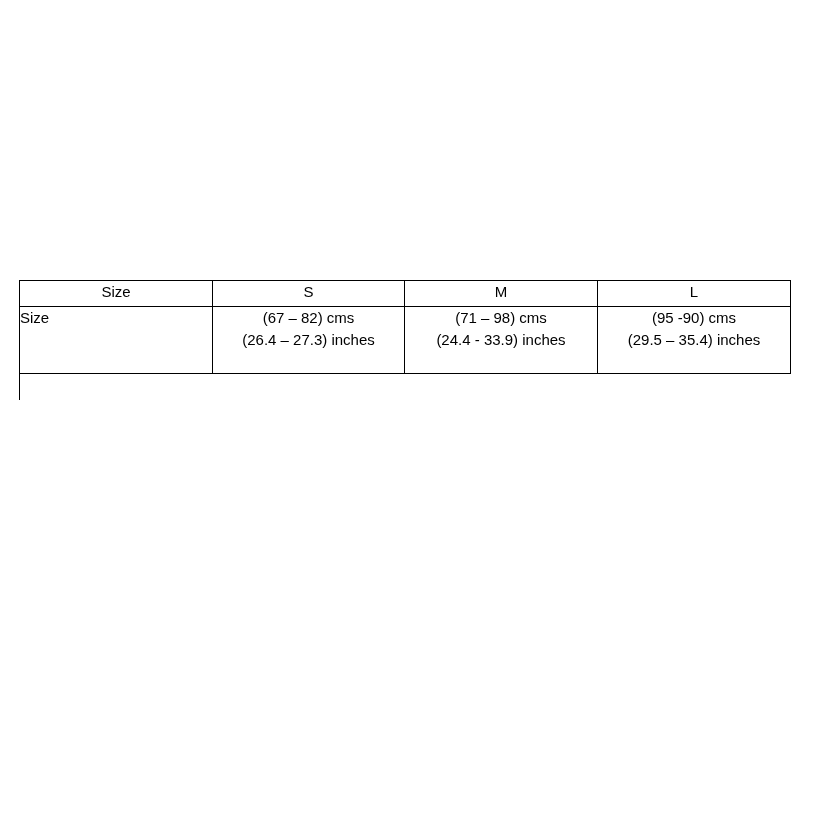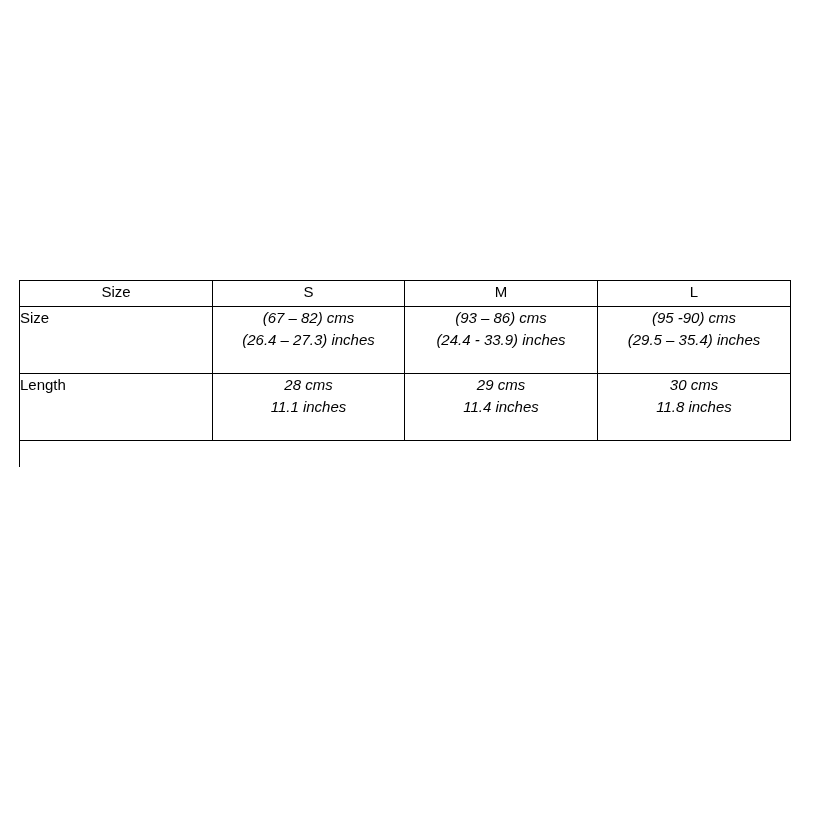--- a/index.html
+++ b/index.html
@@ -63,21 +63,20 @@
     padding-left: 10px;
     padding-top: 7px;
   }
   td.valcell {
     text-align: center;
     padding-top: 7px;
     padding-bottom: 7px;
   }
   td.valcell .line {
     display: block;
-    font-style: italic;
   }
   tr.r-bust td { height: 66px; }
   tr.r-waist td { height: 66px; }
   tr.r-length td { height: 66px; }
   tr.r-blank td { height: 26px; }
   tr.r-blank td.blank-left {
     border-top: 1px solid #000000;
     border-left: 1px solid #000000;
     border-right: none;
     border-bottom: none;
@@ -108,41 +107,26 @@
         </tr>
       </thead>
       <tbody>
         <tr class="r-bust">
           <td class="rowlabel">Size</td>
           <td class="valcell">
             <span class="line">(67 – 82) cms</span>
             <span class="line">(26.4 – 27.3) inches</span>
           </td>
           <td class="valcell">
-            <span class="line">(93 – 86) cms</span>
+            <span class="line">(71 – 98) cms</span>
             <span class="line">(24.4 -  33.9) inches</span>
           </td>
           <td class="valcell">
             <span class="line">(95 -90) cms</span>
             <span class="line">(29.5 – 35.4) inches</span>
-          </td>
-        </tr>
-        <tr class="r-length">
-          <td class="rowlabel">Length</td>
-          <td class="valcell">
-            <span class="line">28 cms</span>
-            <span class="line">11.1 inches</span>
-          </td>
-          <td class="valcell">
-            <span class="line">29 cms</span>
-            <span class="line">11.4 inches</span>
-          </td>
-          <td class="valcell">
-            <span class="line">30 cms</span>
-            <span class="line">11.8 inches</span>
           </td>
         </tr>
         <tr class="r-blank">
           <td class="blank-left"></td>
           <td class="blank-rest"></td>
           <td class="blank-rest"></td>
           <td class="blank-rest"></td>
         </tr>
       </tbody>
     </table>

